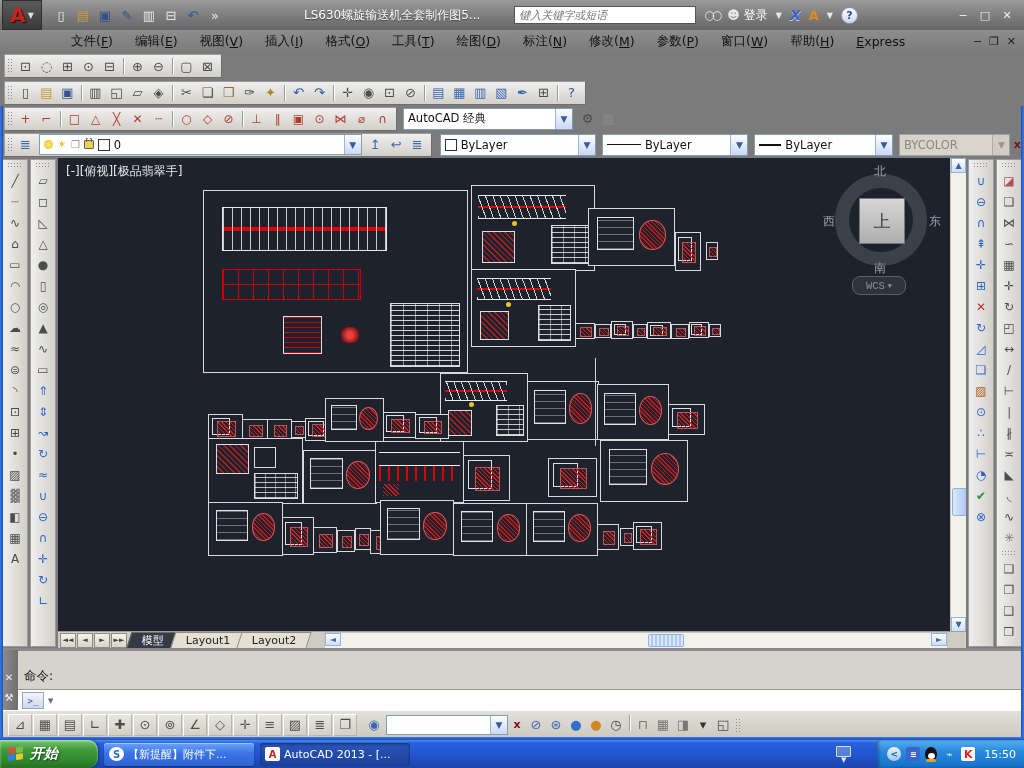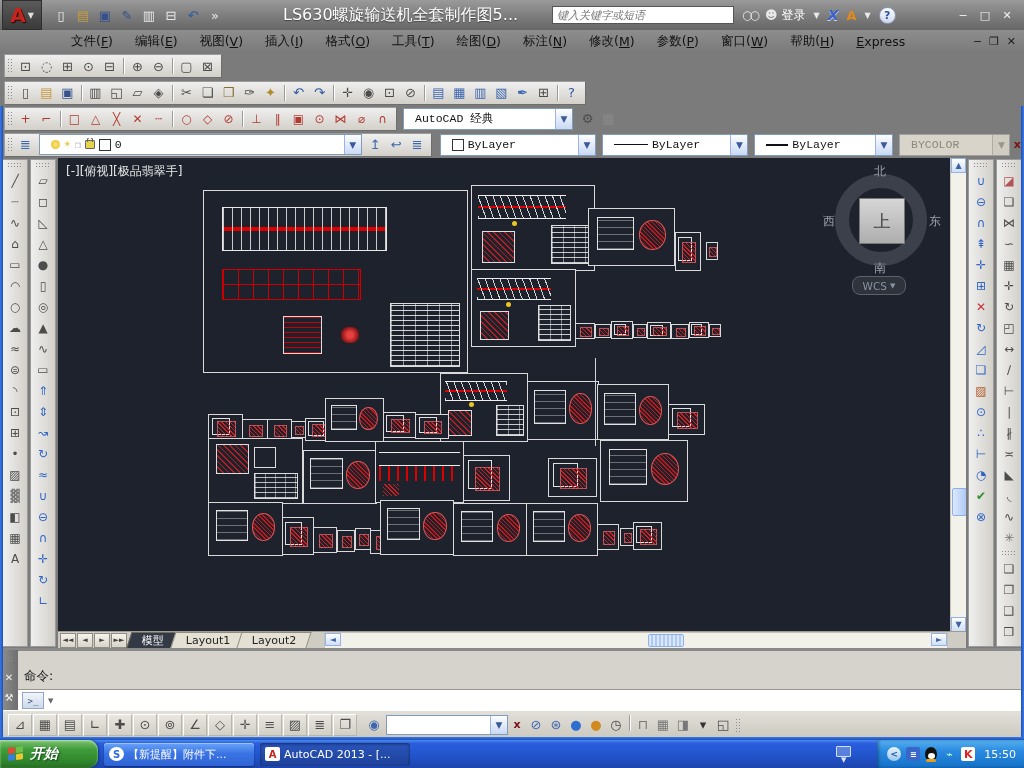--- a/index.html
+++ b/index.html
@@ -8,21 +8,21 @@
 
   
   .titlebar{position:absolute;left:0;top:0;width:1024px;height:30px;
     background:linear-gradient(#9a9a9a,#7c7c7c 55%,#676767);display:flex;align-items:center;}
   .applogo{width:38px;height:28px;margin-left:2px;display:flex;align-items:center;justify-content:center;
     background:linear-gradient(#5a5a5a,#3a3a3a);border:1px solid #2f2f2f;}
   .applogo .a{color:#c8241c;font-size:20px;font-weight:bold;text-shadow:1px 1px 1px #300;}
   .applogo .car{color:#ddd;font-size:8px;margin-left:2px;}
   .qat{display:flex;align-items:center;margin-left:8px;}
   .qat .tbtn{width:22px;height:20px;background:transparent;border:none;color:#e8e8e8;}
-  .title-text{color:#fff;font-size:16px;margin-left:57px;white-space:nowrap;text-shadow:0 1px 1px #444;}
+  .title-text{color:#fff;font-size:12px;margin-left:78px;white-space:nowrap;text-shadow:0 1px 1px #444;}
   .srchbox{margin-left:34px;width:172px;height:16px;background:#fff;border:1px solid #555;
     font-size:11px;color:#9a9a9a;font-style:italic;padding:0 4px;}
   .tb-ico{color:#e9e9e9;font-size:12px;margin-left:8px;display:flex;align-items:center;}
   .signin{color:#fff;font-size:12px;margin-left:4px;}
   .x-logo{color:#3a62c8;background:transparent;font-weight:bold;font-style:italic;font-size:14px;text-shadow:0 1px 0 #cfd8ef;}
   .a360{color:#e08a1e;font-weight:bold;font-size:13px;}
   .helpq{width:15px;height:15px;border-radius:50%;background:linear-gradient(#fdfdfd,#cfd8ea);
     color:#2a52a0;font-weight:bold;font-size:11px;display:flex;align-items:center;justify-content:center;border:1px solid #8899bb;}
   .wctl{margin-left:auto;display:flex;align-items:center;margin-right:6px;}
   .wctl .wbtn{width:22px;height:18px;color:#f2f2f2;font-size:11px;display:flex;align-items:center;justify-content:center;}
@@ -40,21 +40,21 @@
     display:flex;align-items:center;padding:0 3px 0 1px;}
   .hgrip{width:5px;height:16px;margin:0 3px 0 1px;
     background-image:radial-gradient(circle,#8b8b8b 34%,transparent 36%);background-size:3px 3px;}
   .tbtn{width:21px;height:19px;display:flex;align-items:center;justify-content:center;
     font-size:13px;color:#4c4c4c;background:transparent;}
   .sepv{width:1px;height:16px;background:#9a9a9a;margin:0 3px;box-shadow:1px 0 0 #fff;}
   .bar.osnap .tbtn{color:#b3382e;font-size:12px;}
 
   
   .combo{height:20px;background:#fff;border:1px solid #7f9db9;display:flex;align-items:center;font-size:11.5px;color:#111;}
-  .combo .val{flex:1;padding:0 11px;white-space:nowrap;overflow:hidden;display:flex;align-items:center;gap:4px;font-family:Liberation Mono, monospace;}
+  .combo .val{flex:1;padding:0 4px;white-space:nowrap;overflow:hidden;display:flex;align-items:center;gap:4px;}
   .combo .drop{width:16px;height:100%;background:linear-gradient(#fdfdfd,#c9d9f5);border-left:1px solid #9ab4e4;
     color:#3a5a9c;font-size:9px;display:flex;align-items:center;justify-content:center;}
   .combo.dis{background:#d8d4ca;color:#8a887e;border-color:#a0a0a0;}
   .combo.dis .drop{background:#d0ccc2;color:#9a988e;border-left-color:#b0aca2;}
   .swatch{width:10px;height:10px;border:1px solid #333;background:#fff;display:inline-block;}
   .ltline{display:inline-block;width:34px;height:0;border-top:1px solid #111;}
   .lwline{display:inline-block;width:22px;height:0;border-top:2px solid #111;}
   .bulb{width:9px;height:9px;border-radius:50%;background:radial-gradient(#ffe97a,#e8b91e);display:inline-block;}
   .sun{color:#e8b91e;font-size:11px;}
   .lockmini{width:8px;height:7px;border:1px solid #666;border-radius:1px;background:#e8d44c;position:relative;display:inline-block;}
@@ -121,21 +121,21 @@
   .vcube{position:absolute;left:769px;top:8px;width:108px;height:108px;z-index:4;}
   .vring{position:absolute;left:8px;top:8px;width:92px;height:92px;border-radius:50%;
     border:14px solid rgba(140,145,155,.28);box-sizing:border-box;}
   .vface{position:absolute;left:32px;top:32px;width:44px;height:44px;background:linear-gradient(#d6d6d6,#aeaeae);
     border:1px solid #777;display:flex;align-items:center;justify-content:center;color:#3c3c3c;font-size:17px;}
   .vlab{position:absolute;color:#9aa0ab;font-size:12px;}
   .vlab.n{left:47px;top:-3px;} .vlab.s{left:47px;bottom:-3px;}
   .vlab.w{left:-4px;top:47px;} .vlab.e{right:-6px;top:47px;}
   .wcsbtn{position:absolute;left:794px;top:118px;width:52px;height:17px;border-radius:8px;
     background:#2e333c;border:1px solid #5a616d;color:#8a93a3;font-size:10.5px;
-    display:flex;align-items:center;justify-content:center;gap:3px;z-index:4;}
+    display:flex;align-items:center;justify-content:center;gap:3px;z-index:4;font-family:Liberation Mono, monospace;}
 
   
   .vscroll{position:absolute;right:0;top:0;bottom:16px;width:15px;background:#f2f1ea;border-left:1px solid #c6c3ba;}
   .sbtn{position:absolute;width:15px;height:15px;background:linear-gradient(#fefefe,#cfdff7);
     border:1px solid #96b2e4;box-sizing:border-box;color:#3f62a0;font-size:8px;display:flex;align-items:center;justify-content:center;}
   .vthumb{position:absolute;left:1px;width:13px;height:26px;top:330px;border:1px solid #8cb0ea;
     background:linear-gradient(90deg,#dce9fd,#aec9f5);border-radius:2px;}
   .bottomrow{position:absolute;left:0;right:0;bottom:0;height:16px;background:#cfccc3;display:flex;align-items:center;z-index:6;
     border-top:1px solid #9e9b92;}
   .tabnav{display:flex;margin-left:2px;gap:1px;}

